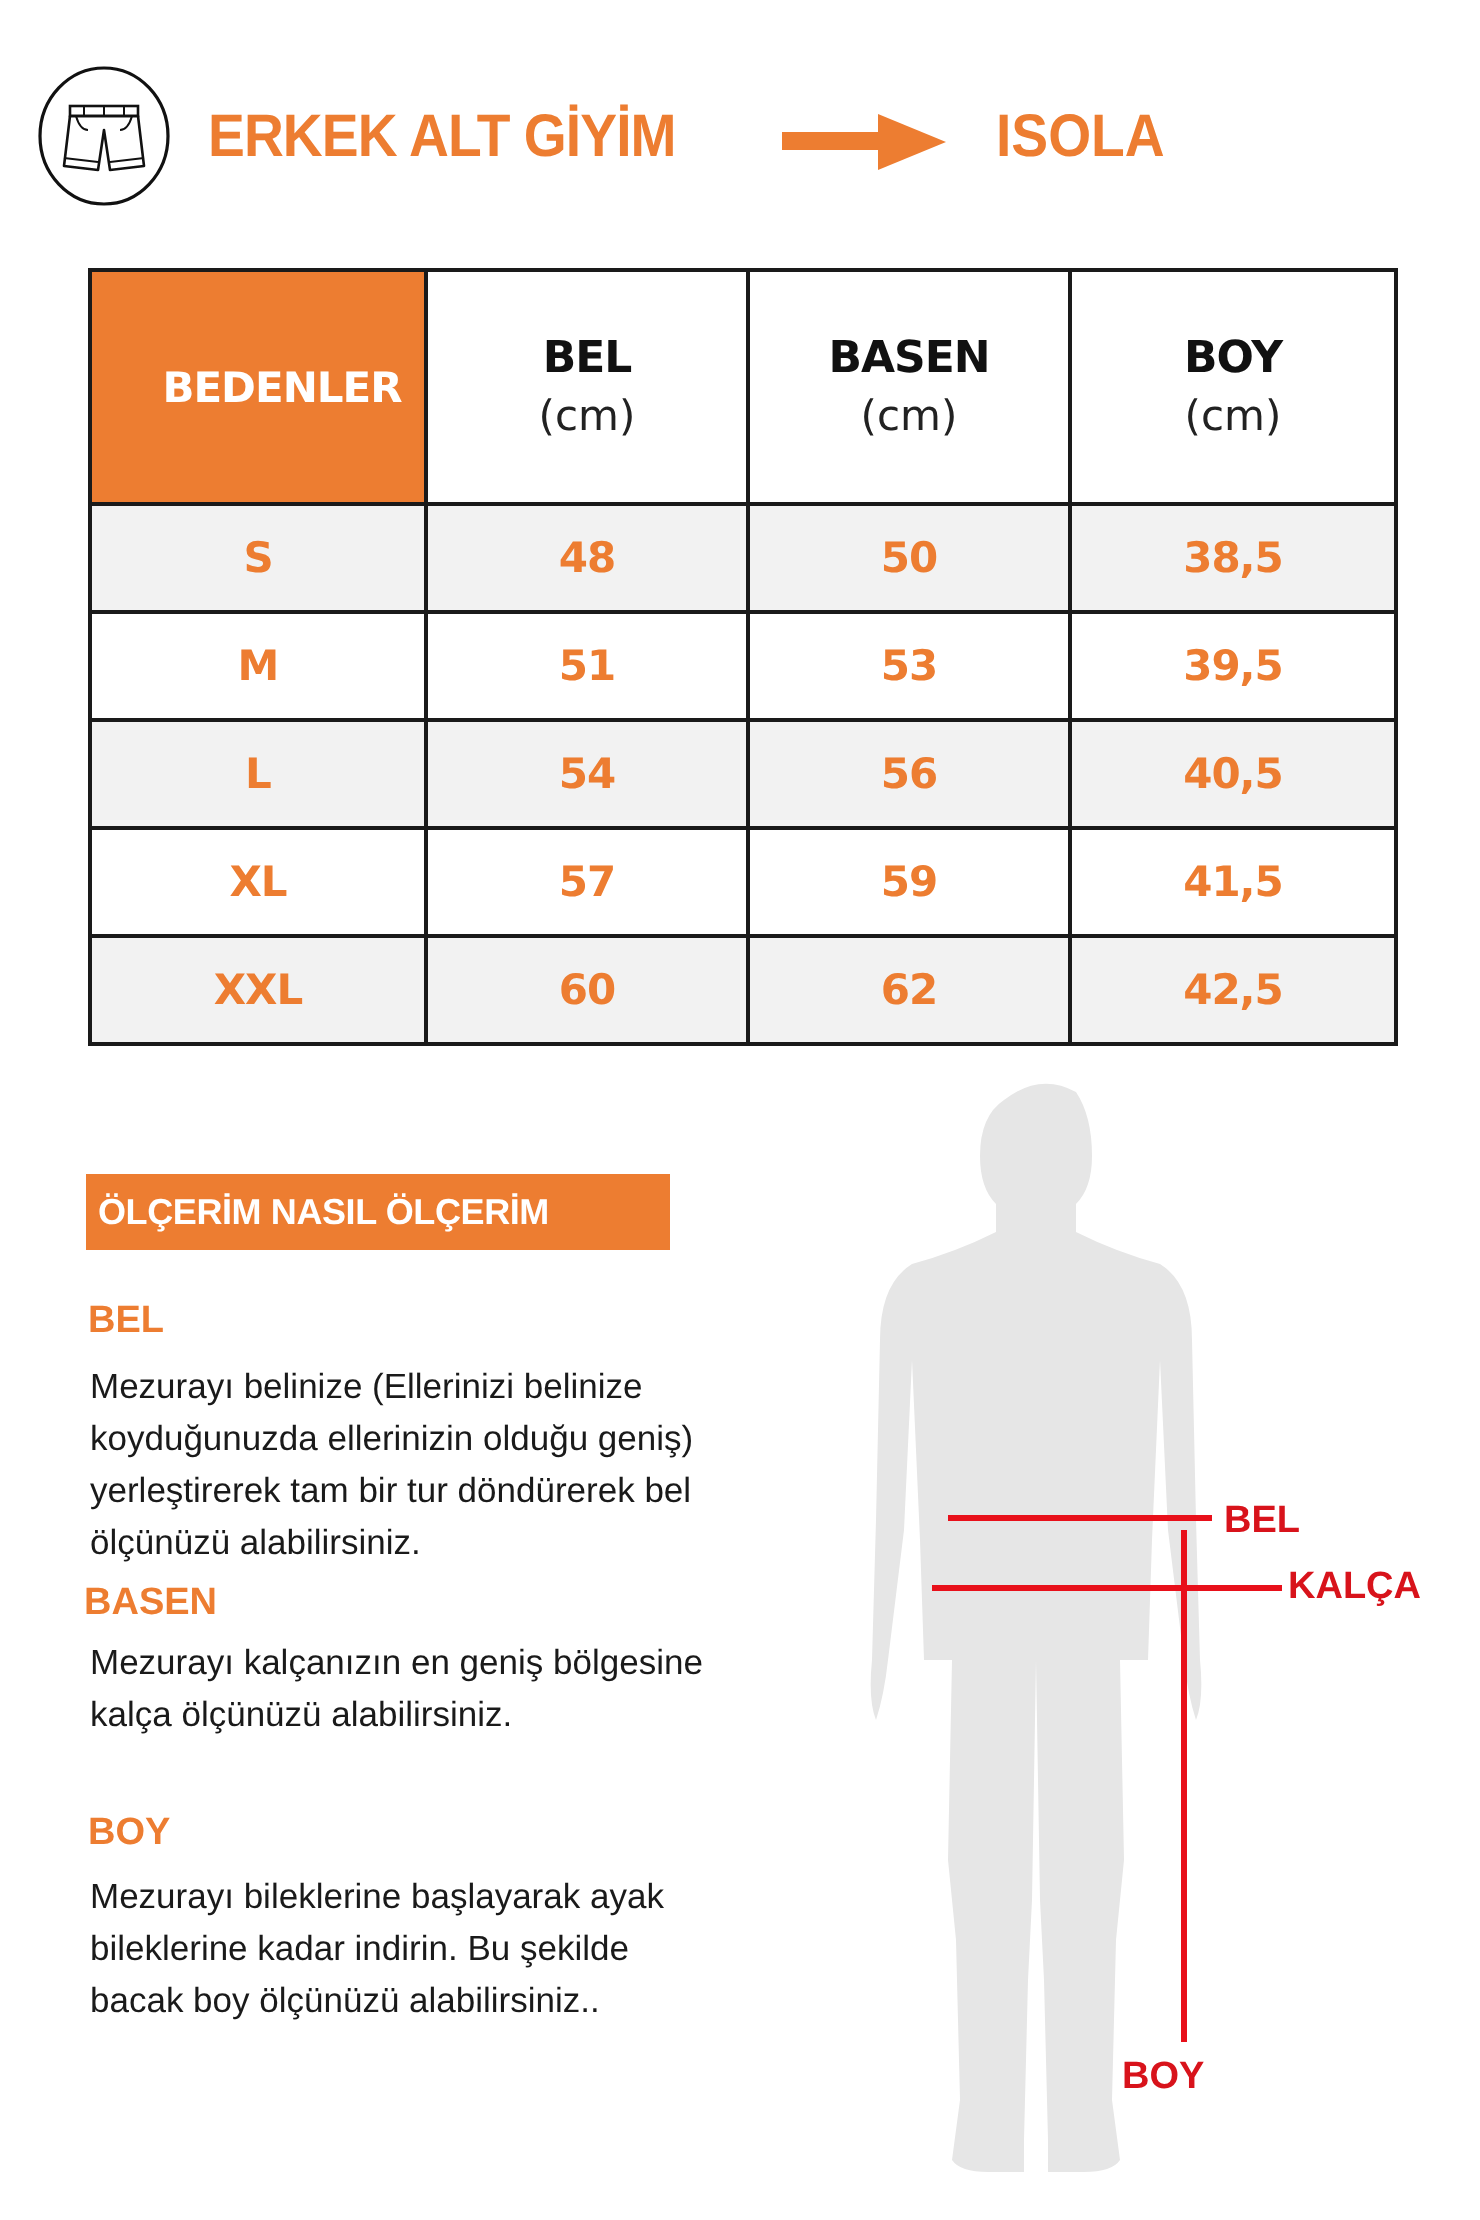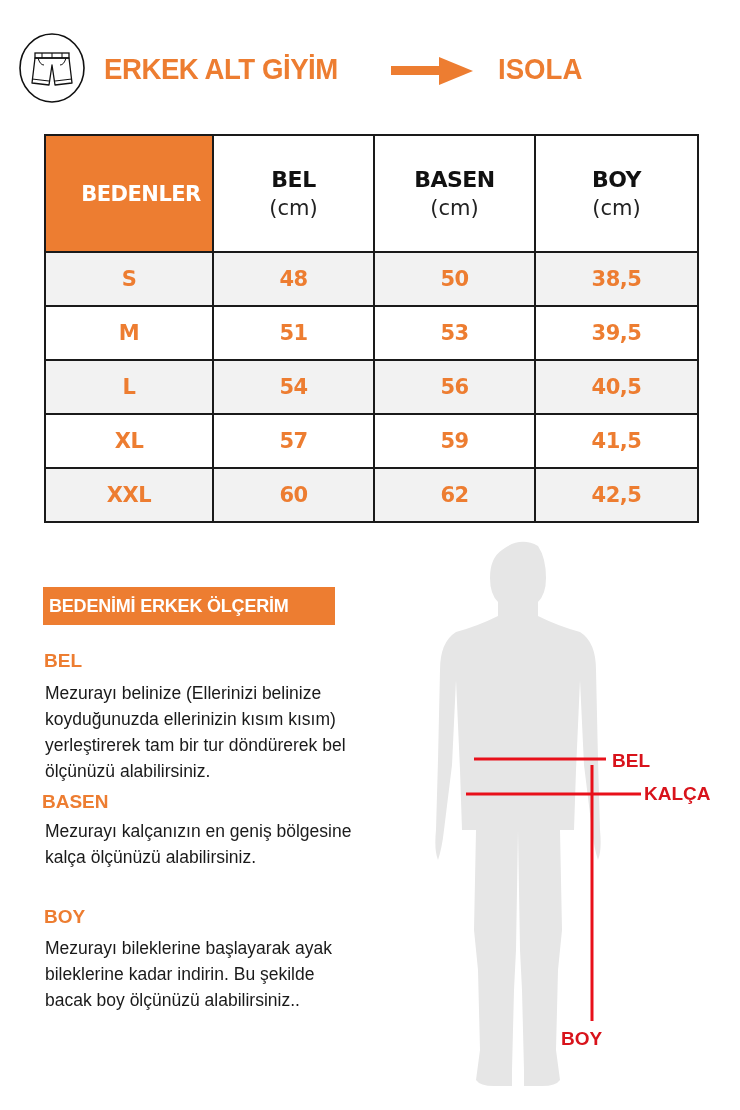--- a/index.html
+++ b/index.html
@@ -122,26 +122,26 @@
     </tr>
     <tr>
       <td>XXL</td>
       <td>60</td>
       <td>62</td>
       <td>42,5</td>
     </tr>
   </tbody>
 </table>
 
-<div class="howto-badge">BEDENİMİ ERKEK ÖLÇERİM</div>
+<div class="howto-badge">ÖLÇERİM NASIL ÖLÇERİM</div>
 
 <div class="section-title" style="top:650px">BEL</div>
 <div class="section-body" style="top:680px">
   <span>Mezurayı belinize (Ellerinizi belinize</span>
-  <span>koyduğunuzda ellerinizin kısım kısım)</span>
+  <span>koyduğunuzda ellerinizin olduğu geniş)</span>
   <span>yerleştirerek tam bir tur döndürerek bel</span>
   <span>ölçünüzü alabilirsiniz.</span>
 </div>
 
 <div class="section-title" style="top:791px;left:42px">BASEN</div>
 <div class="section-body" style="top:818px">
   <span>Mezurayı kalçanızın en geniş bölgesine</span>
   <span>kalça ölçünüzü alabilirsiniz.</span>
 </div>
 

